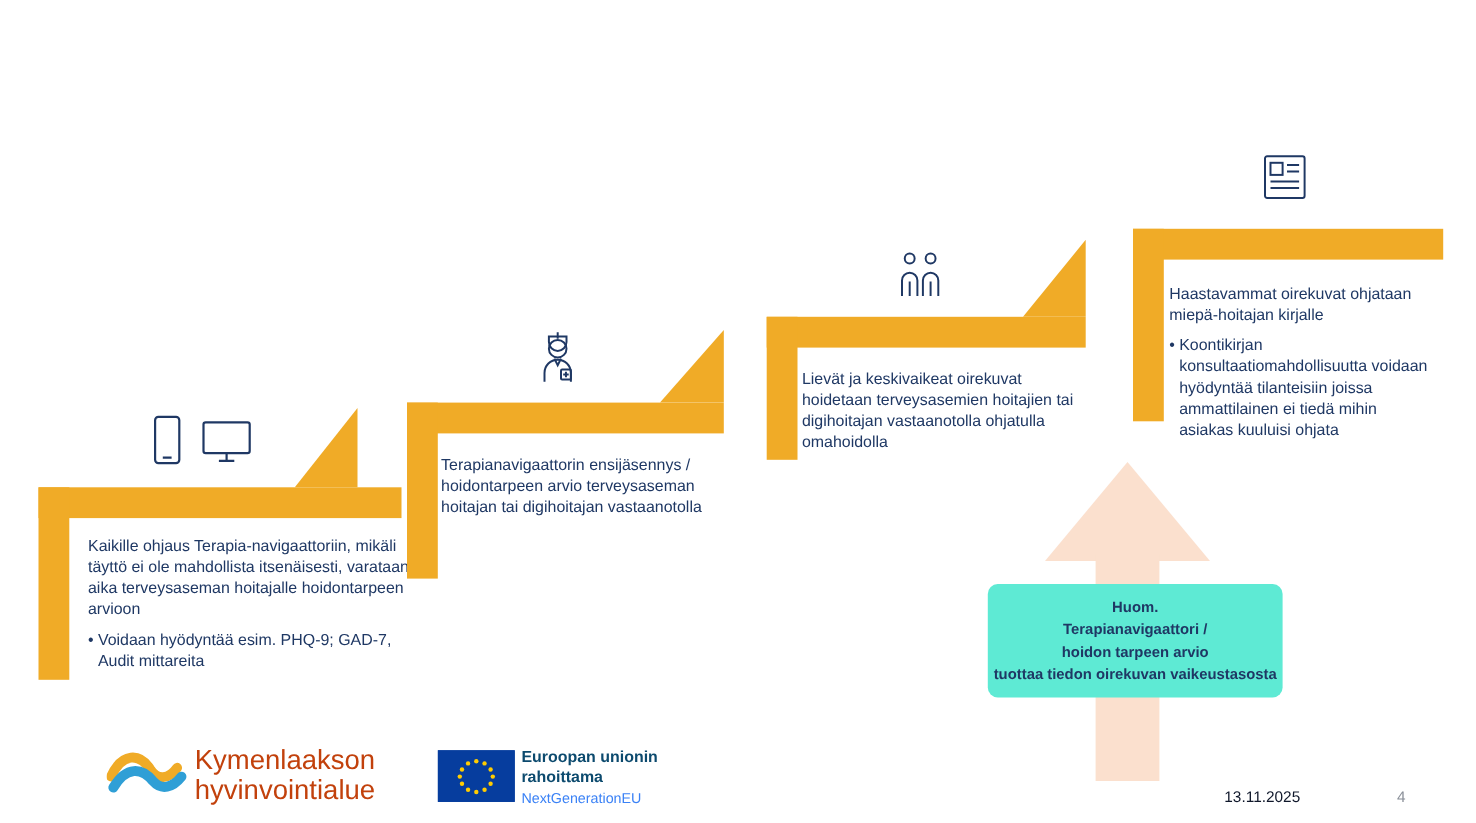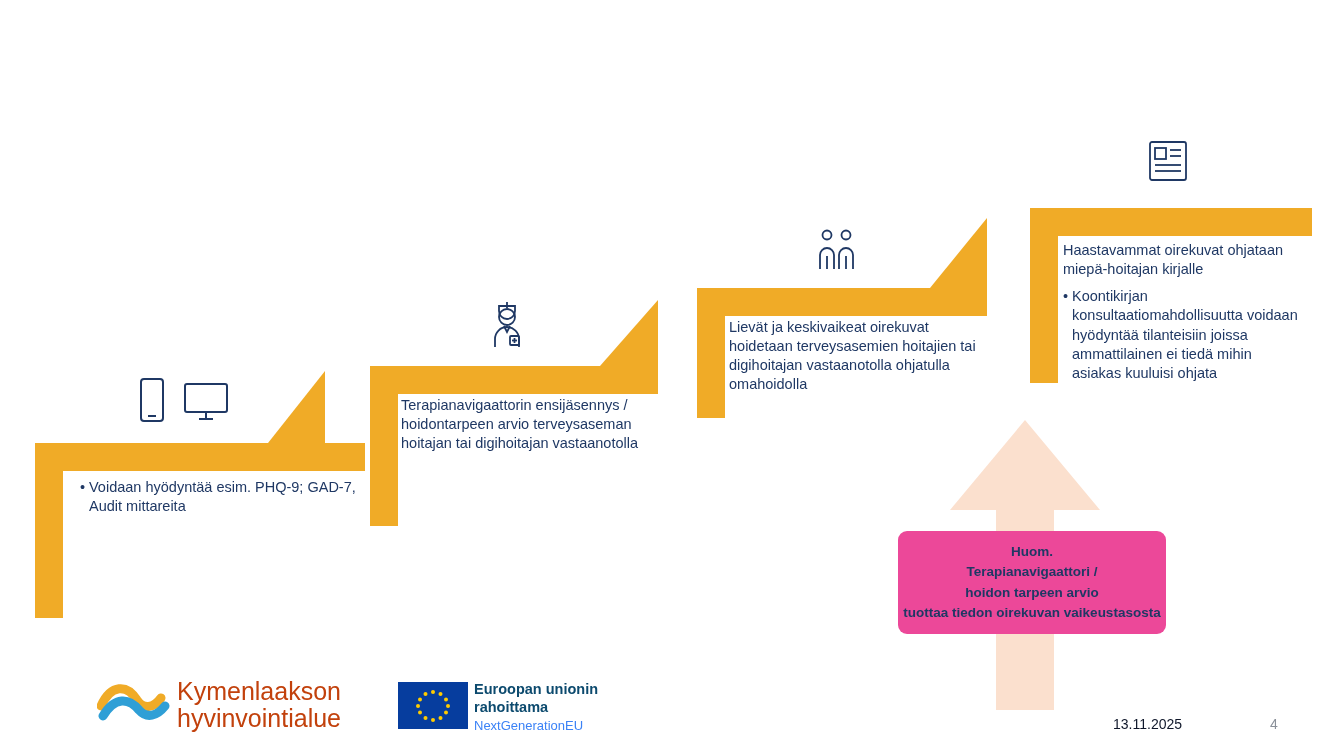--- a/index.html
+++ b/index.html
@@ -45,21 +45,21 @@
     width: 0;
     height: 0;
   }
   .steptext {
     position: absolute;
     color: #1f3864;
     font-size: 14.5px;
     line-height: 1.32;
   }
   .steptext p {
-    margin: 0 0 0 0;
+    margin: 18px 0 0 0;
   }
   .bullets {
     margin-top: 8px;
     list-style: none;
     padding: 0;
   }
   .bullets li {
     position: relative;
     padding-left: 9px;
     margin-bottom: 0px;
@@ -103,21 +103,21 @@
     border-left: 75px solid transparent;
     border-right: 75px solid transparent;
     border-bottom: 90px solid #fbe0ce;
   }
   .note-box {
     position: absolute;
     left: 898px;
     top: 531px;
     width: 268px;
     height: 103px;
-    background: #ec4899;
+    background: #5eead4;
     border-radius: 9px;
     display: flex;
     flex-direction: column;
     align-items: center;
     justify-content: center;
     color: #1f3864;
     font-size: 13.5px;
     font-weight: bold;
     line-height: 1.5;
     text-align: center;
@@ -200,20 +200,21 @@
         <line x1="16" y1="37" x2="30" y2="37"></line>
         <line x1="23" y1="30" x2="23" y2="37"></line>
       </svg>
     </div>
 
     <div class="bar" style="left:35px; top:443px; width:330px; height:28px;"></div>
     <div class="bar" style="left:35px; top:443px; width:28px; height:175px;"></div>
     <div class="corner" style="left:268px; top:371px; border-left:57px solid transparent; border-right:0px solid transparent; border-bottom:72px solid #f0ab27;"></div>
 
     <div class="steptext" style="left:80px; top:470px; width:292px;">
+      <p>Kaikille ohjaus Terapia-navigaattoriin, mikäli täyttö ei ole mahdollista itsenäisesti, varataan aika terveysaseman hoitajalle hoidontarpeen arvioon</p>
       <ul class="bullets">
         <li>Voidaan hyödyntää esim. PHQ-9; GAD-7, Audit mittareita</li>
       </ul>
     </div>
   </div>
 
   <div class="step">
     <div class="icon" style="left:487px; top:300px;">
       <svg width="40" height="50" viewBox="0 0 40 50" fill="none" stroke="#1f3864" stroke-width="1.8">
         <path d="M12 6 h16 v5 a8 8 0 0 1 -16 0 z"></path>

